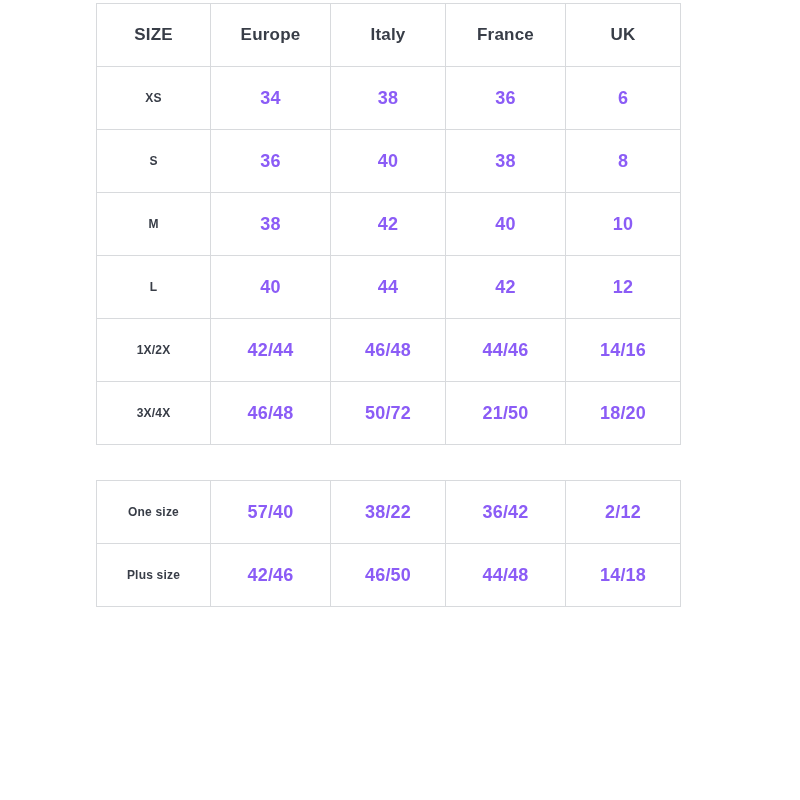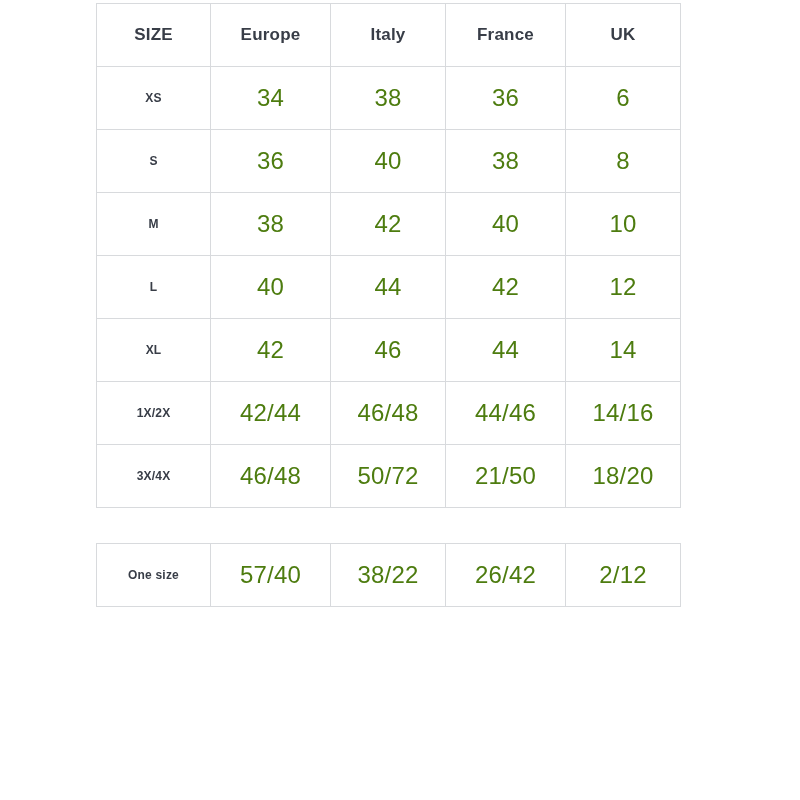--- a/index.html
+++ b/index.html
@@ -38,23 +38,23 @@
     font-size: 17px;
     padding: 0;
     letter-spacing: 0.2px;
   }
   table.size-table th {
     font-weight: 700;
     color: #383d47;
     font-size: 17px;
   }
   table.size-table td {
-    color: #4d7c0f;
-    font-weight: 400;
-    font-size: 24px;
+    color: #8b5cf6;
+    font-weight: 700;
+    font-size: 18px;
   }
   table.size-table td.size-col {
     font-weight: 700;
     color: #383d47;
     font-size: 12px;
   }
   .table-gap {
     height: 35px;
   }
 </style>
@@ -104,27 +104,20 @@
             <td>10</td>
           </tr>
           <tr>
             <td class="size-col">L</td>
             <td>40</td>
             <td>44</td>
             <td>42</td>
             <td>12</td>
           </tr>
           <tr>
-            <td class="size-col">XL</td>
-            <td>42</td>
-            <td>46</td>
-            <td>44</td>
-            <td>14</td>
-          </tr>
-          <tr>
             <td class="size-col">1X/2X</td>
             <td>42/44</td>
             <td>46/48</td>
             <td>44/46</td>
             <td>14/16</td>
           </tr>
           <tr>
             <td class="size-col">3X/4X</td>
             <td>46/48</td>
             <td>50/72</td>
@@ -142,20 +135,27 @@
           <col class="c2">
           <col class="c3">
           <col class="c4">
           <col class="c5">
       </colgroup>
       <tbody>
           <tr>
             <td class="size-col">One size</td>
             <td>57/40</td>
             <td>38/22</td>
-            <td>26/42</td>
+            <td>36/42</td>
             <td>2/12</td>
+          </tr>
+          <tr>
+            <td class="size-col">Plus size</td>
+            <td>42/46</td>
+            <td>46/50</td>
+            <td>44/48</td>
+            <td>14/18</td>
           </tr>
         </tbody>
     </table>
 
   </div>
 </div>
 
 </body></html>

